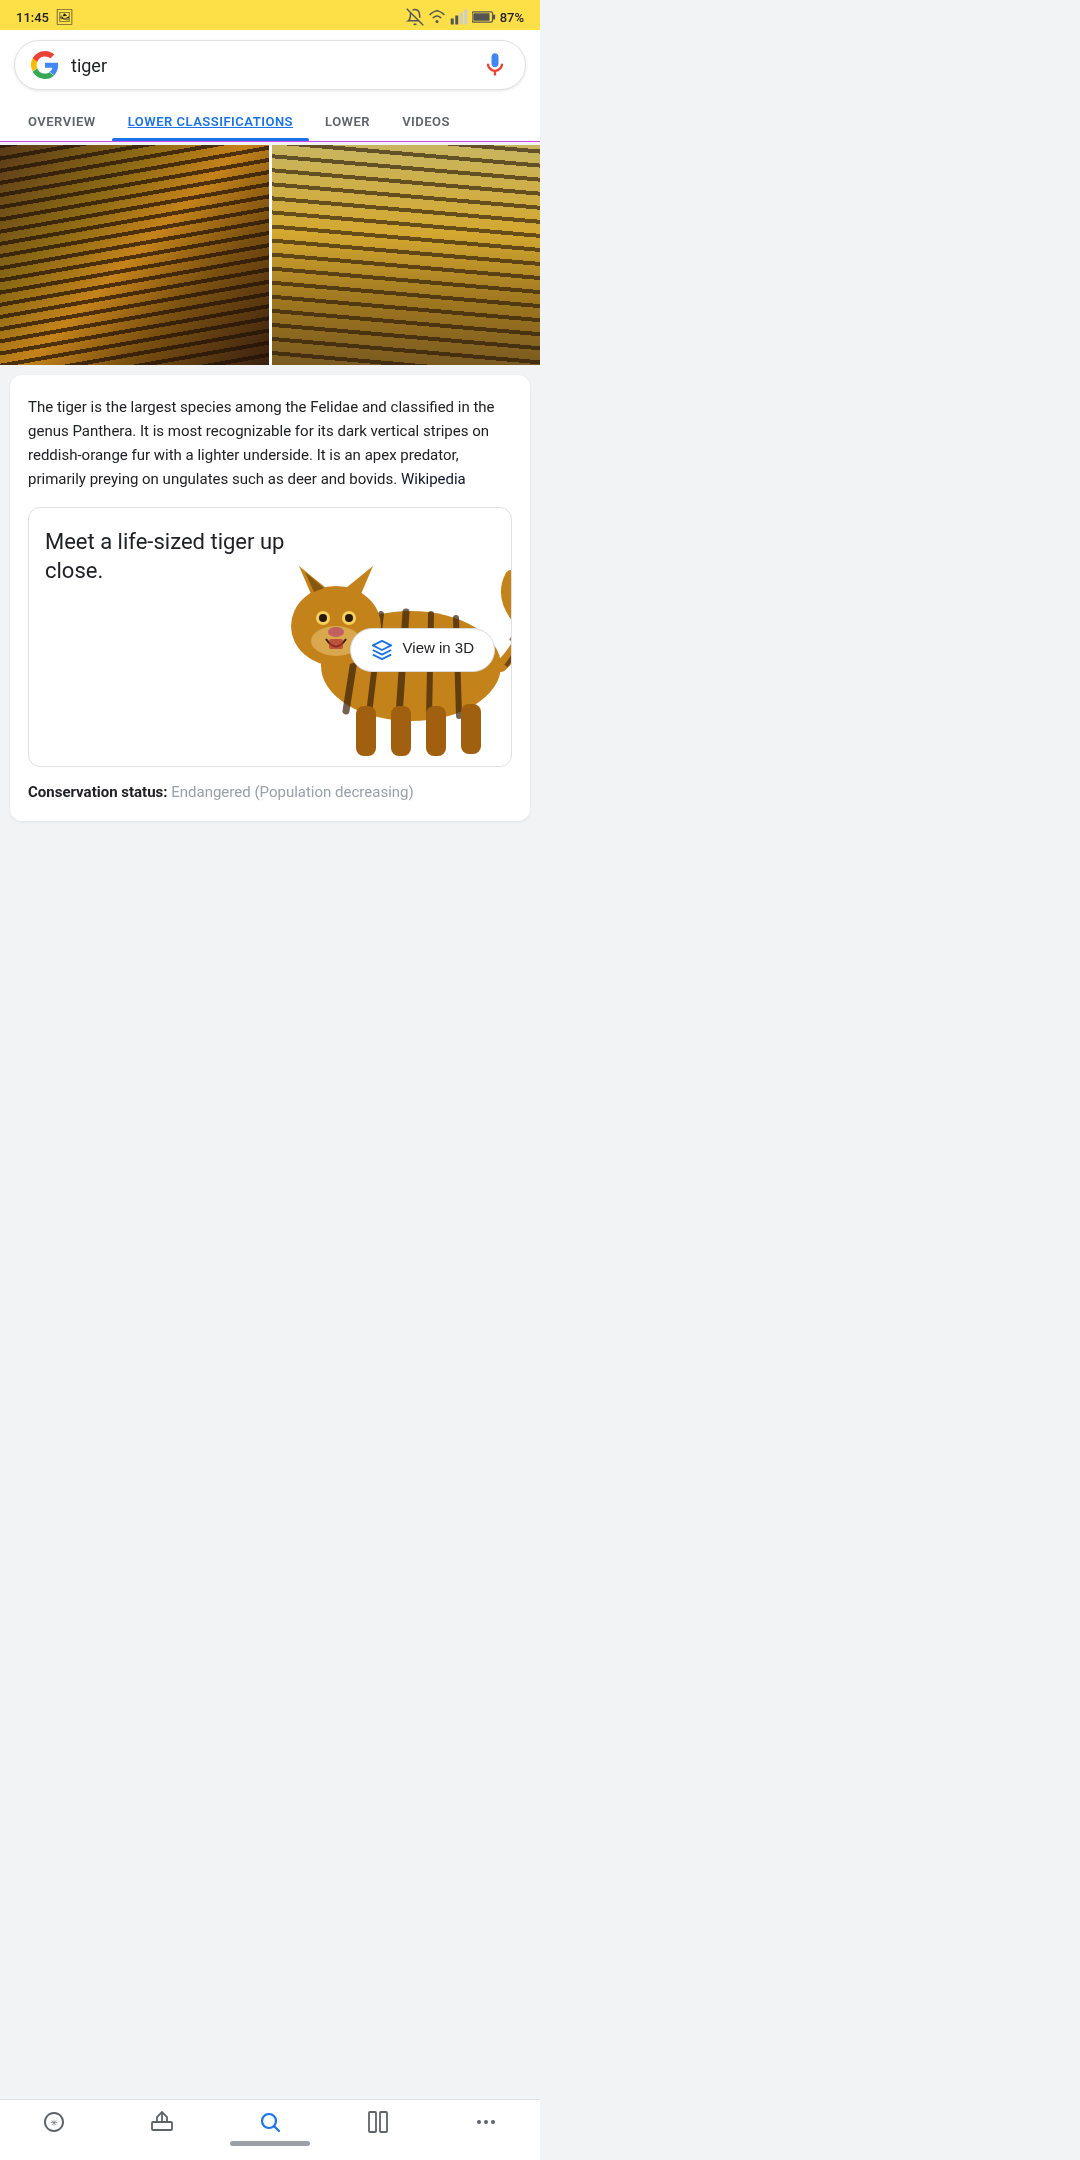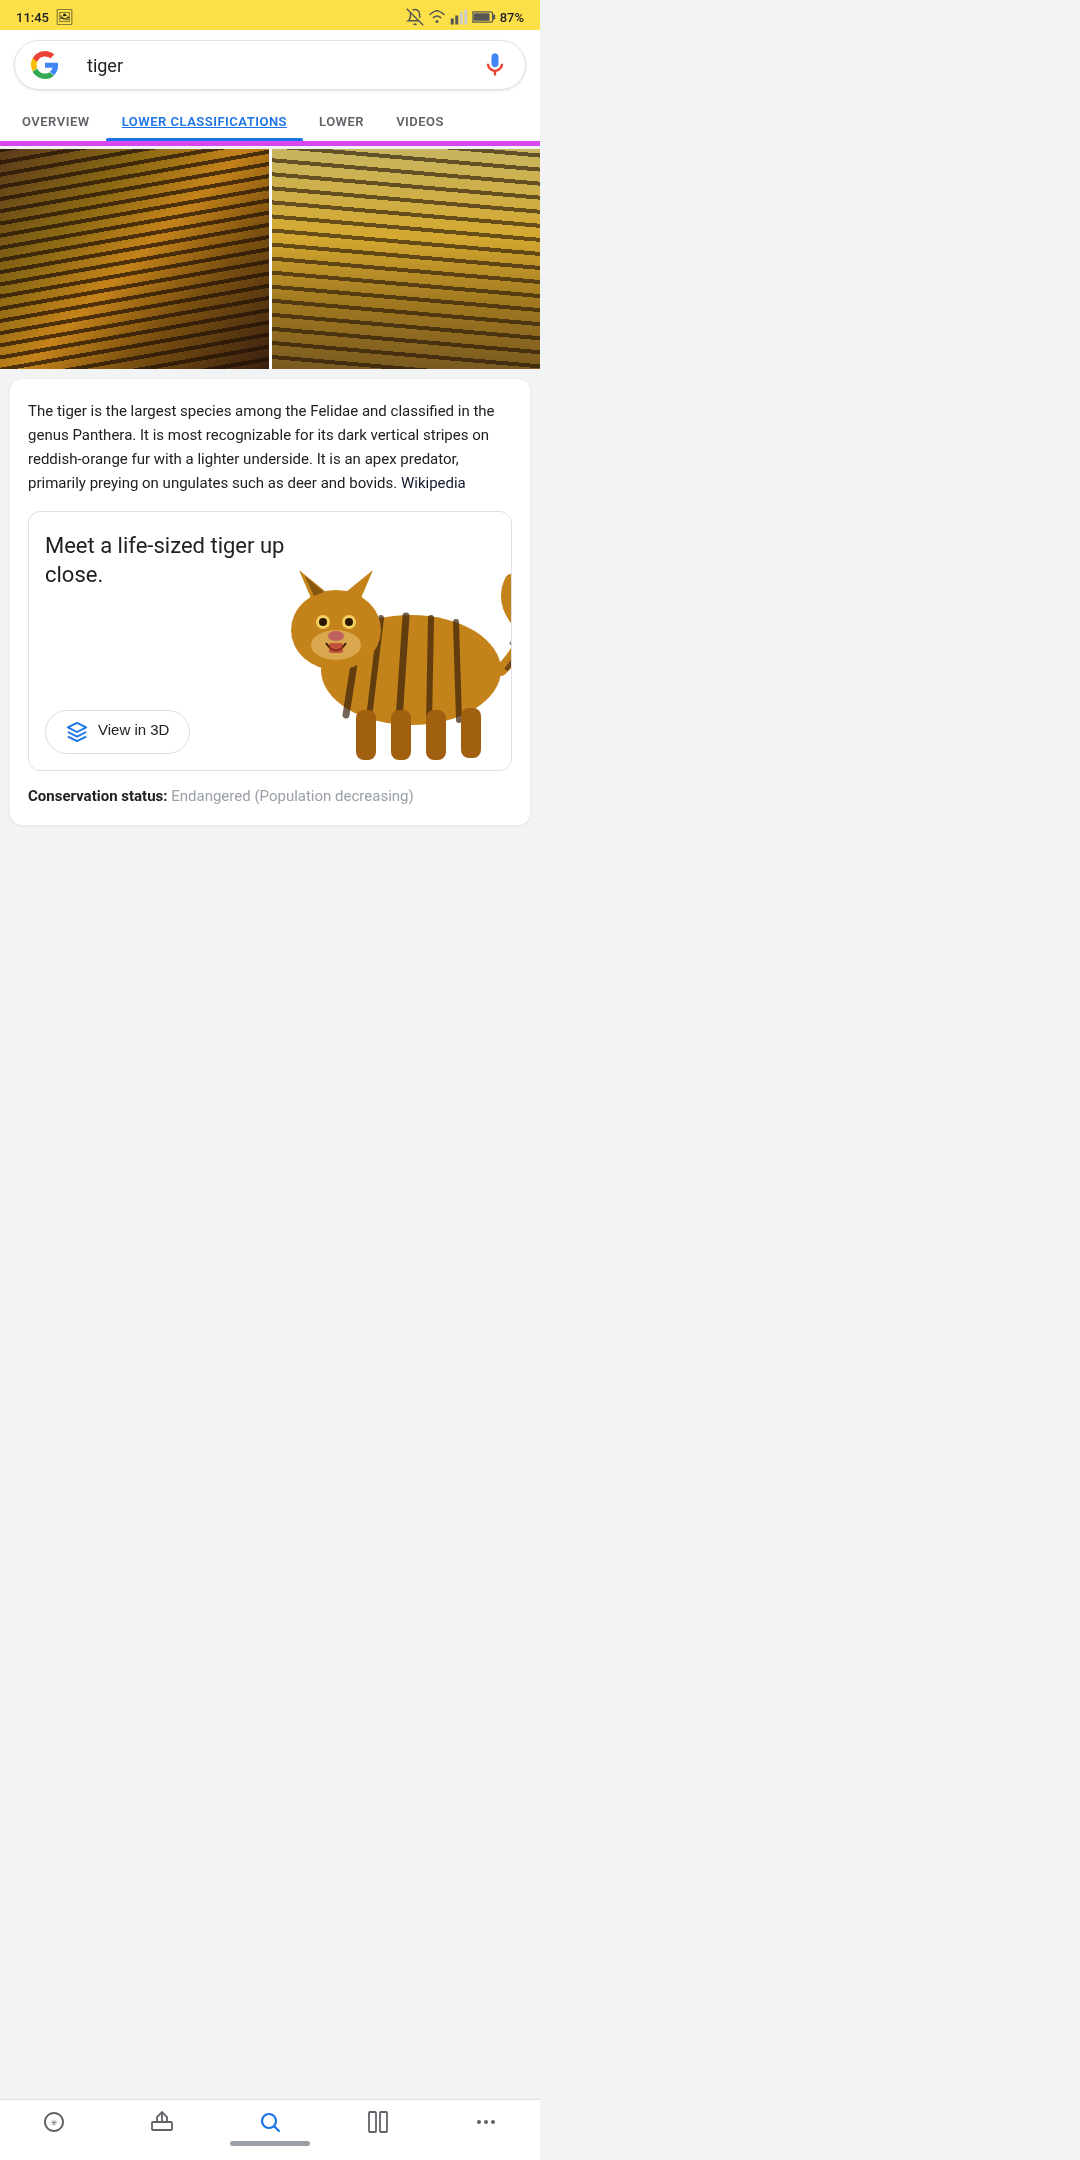--- a/index.html
+++ b/index.html
@@ -39,30 +39,29 @@
       padding: 10px 16px;
       background: #fff;
       gap: 12px;
       box-shadow: 0 1px 3px rgba(0,0,0,0.1);
     }
     .google-logo-icon { width: 28px; height: 28px; flex-shrink: 0; }
     .search-query {
       flex: 1;
       font-size: 18px;
       color: #202124;
-      margin-left: 16px;
     }
     .mic-icon { width: 28px; height: 28px; flex-shrink: 0; }
 
     
     .nav-tabs {
       background: #fff;
       display: flex;
-      border-bottom: 5px solid #d946ef;
-      padding: 0 6px;
+      border-bottom: 1px solid #d946ef;
+      padding: 0 12px;
       margin-top: 0;
       overflow-x: auto;
       scrollbar-width: none;
     }
     .nav-tabs::-webkit-scrollbar { display: none; }
     .nav-tab {
       padding: 14px 16px 12px;
       font-size: 13px;
       font-weight: 600;
       letter-spacing: 0.5px;
@@ -162,21 +161,20 @@
 
     
     .ar-card {
       border: 1.5px solid #e0e0e0;
       border-radius: 12px;
       padding: 20px 16px 16px;
       position: relative;
       overflow: hidden;
       min-height: 260px;
       display: flex;
-      flex-direction: column;
       justify-content: space-between;
     }
     .ar-title {
       font-size: 22px;
       font-weight: 400;
       line-height: 1.3;
       color: #202124;
       max-width: 55%;
       z-index: 2;
       position: relative;

